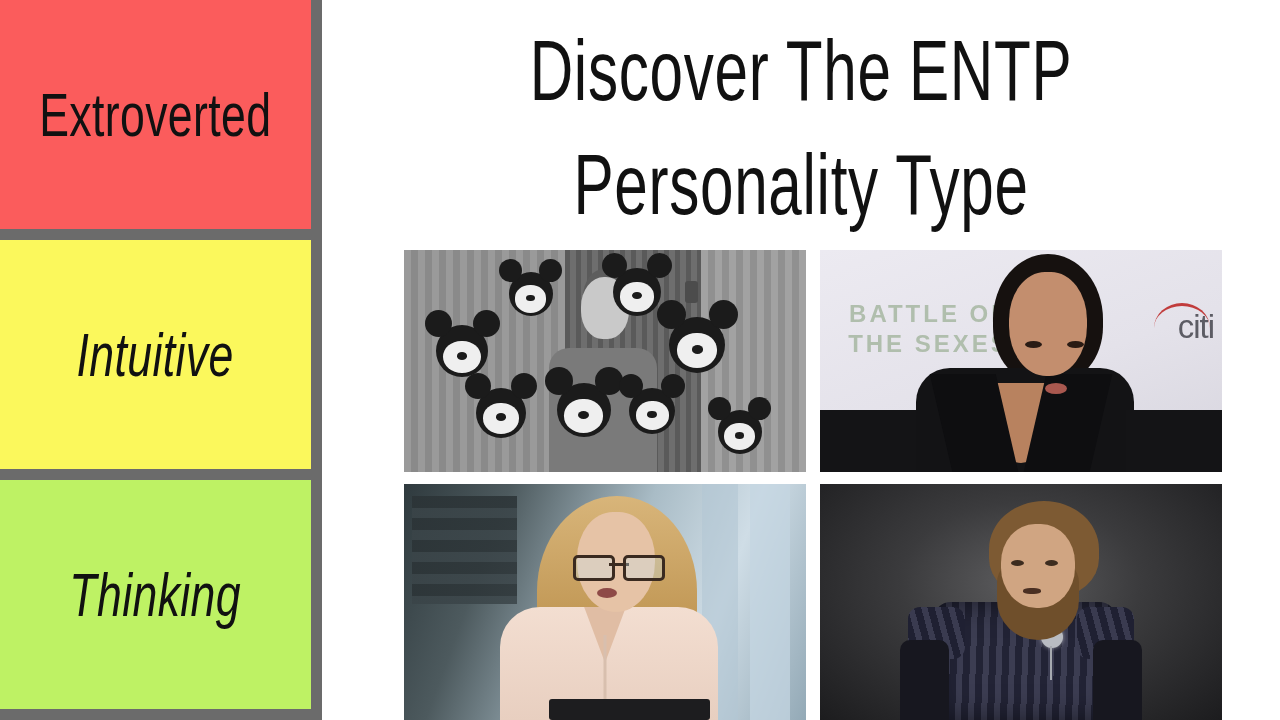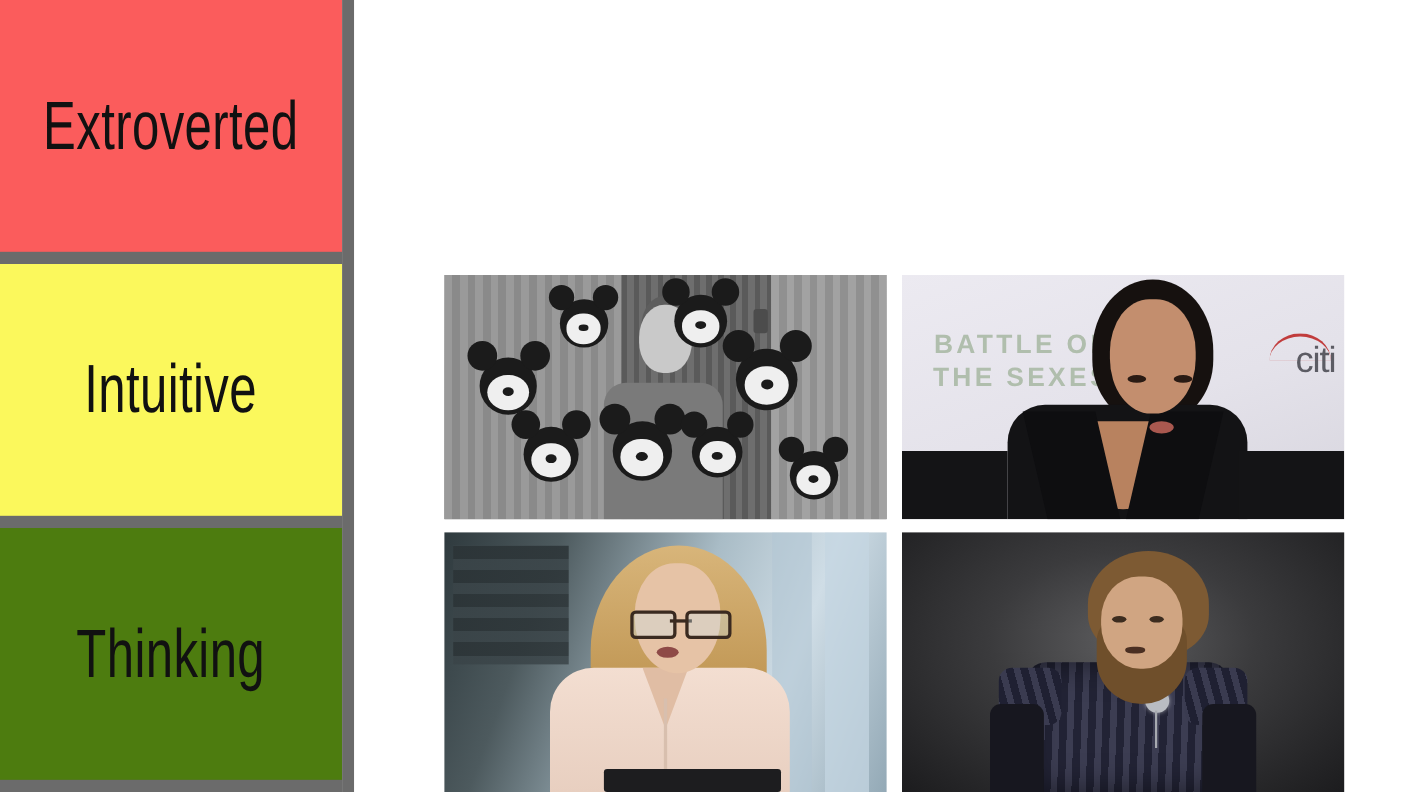--- a/index.html
+++ b/index.html
@@ -336,37 +336,41 @@
 
 <div id="slide">
 
   <div id="trait-panel">
 
     <div class="trait-block" id="tb0" style="background: rgb(251, 92, 92);">
       <span class="trait-label">Extroverted</span>
     </div>
     <div class="trait-sep"></div>
 
-    <div class="trait-block" id="tb1" style="background: rgb(251, 248, 92);">
+    <div class="trait-block" id="tb1" style="background: rgb(251, 248, 92); font-style: italic;">
       <span class="trait-label">Intuitive</span>
     </div>
     <div class="trait-sep"></div>
 
-    <div class="trait-block" id="tb2" style="background: #4d7c0f;">
+    <div class="trait-block" id="tb2" style="background: #bef264; font-style: italic;">
       <span class="trait-label">Thinking</span>
     </div>
     <div class="trait-sep"></div>
 
 
   </div>
 
   <div id="sidebar-divider"></div>
 
   <div id="content">
 
+    <div id="title-wrap">
+      <span class="title-line">Discover The ENTP</span>
+      <span class="title-line">Personality Type</span>
+    </div>
 
     <div id="photo-grid">
 
       <div class="photo p1">
         <div class="wallL"></div>
         <div class="door"></div>
         <div class="wallR"></div>
         <div class="knob"></div>
         <div class="body"></div>
         <div class="face"></div>

